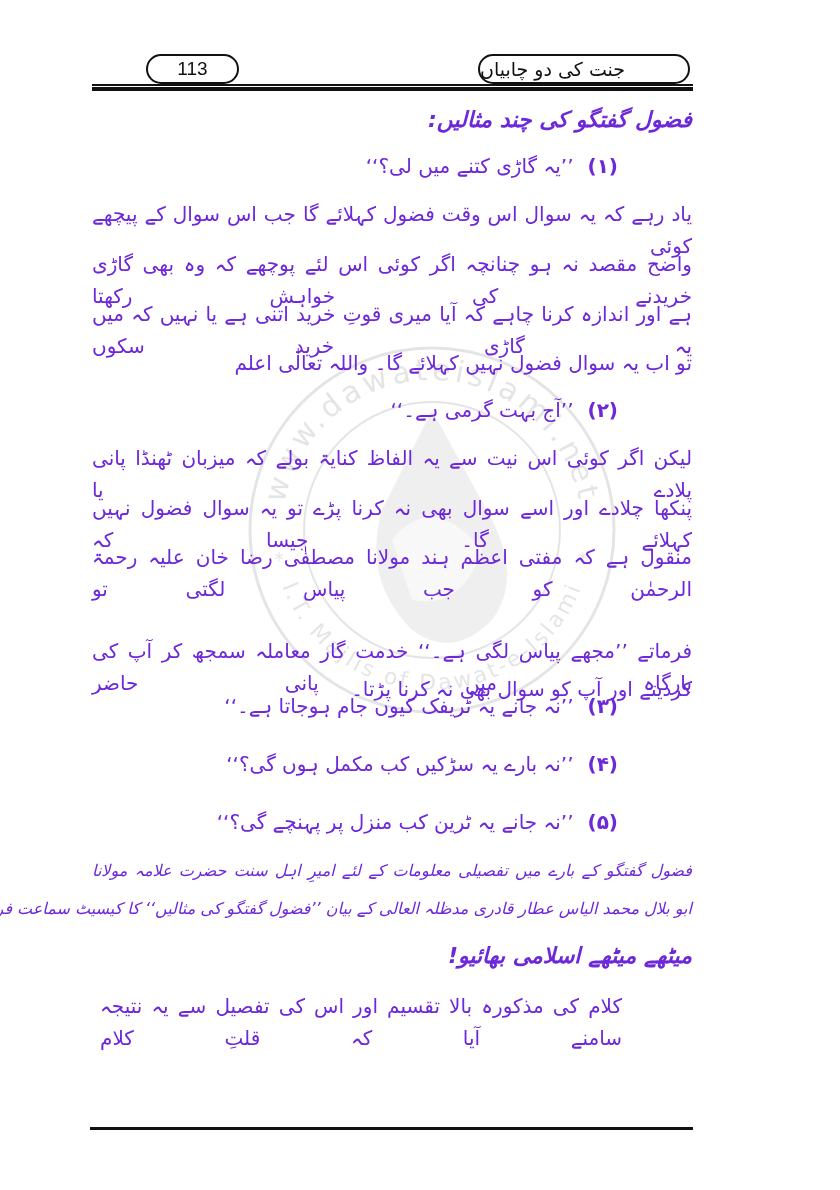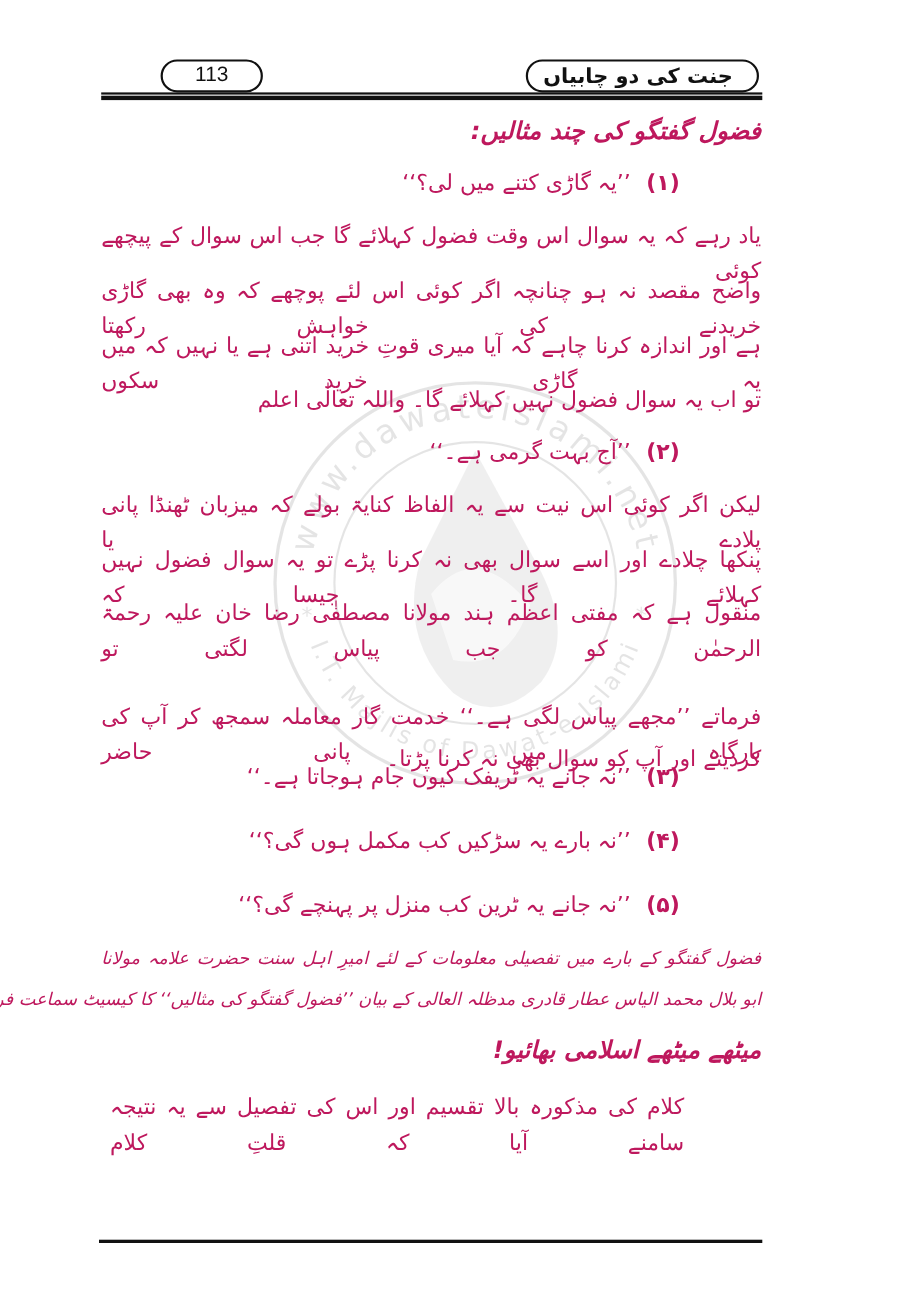--- a/index.html
+++ b/index.html
@@ -34,22 +34,21 @@
     .page-number-pill {
       left: 146px; top: 54px; width: 93px; height: 30px;
       font-family: "Liberation Sans", sans-serif;
       font-size: 19px;
     }
     .book-title-pill {
       left: 478px; top: 54px; width: 212px; height: 30px;
       font-size: 19px;
       direction: rtl;
       padding-right: 8px;
-      justify-content: center;
-      font-weight: bold;
+      justify-content: flex-end;
     }
     .header-rule-thin {
       position: absolute; left: 92px; top: 84px; width: 601px; height: 2px; background: #111;
     }
     .header-rule-thick {
       position: absolute; left: 92px; top: 87px; width: 601px; height: 4px; background: #111;
     }
     .footer-rule {
       position: absolute; left: 90px; top: 1127px; width: 603px; height: 3px; background: #111;
     }
@@ -65,21 +64,21 @@
 
     
     .line {
       position: absolute;
       direction: rtl;
       text-align: right;
       white-space: nowrap;
       font-family: "DejaVu Sans", sans-serif;
       font-size: 20px;
       line-height: 32px;
-      color: #be185d;
+      color: #6d28d9;
     }
     .justify {
       text-align: justify;
       text-align-last: justify;
       white-space: normal;
     }
     .heading {
       font-weight: bold;
       font-size: 22px;
       font-style: italic;

